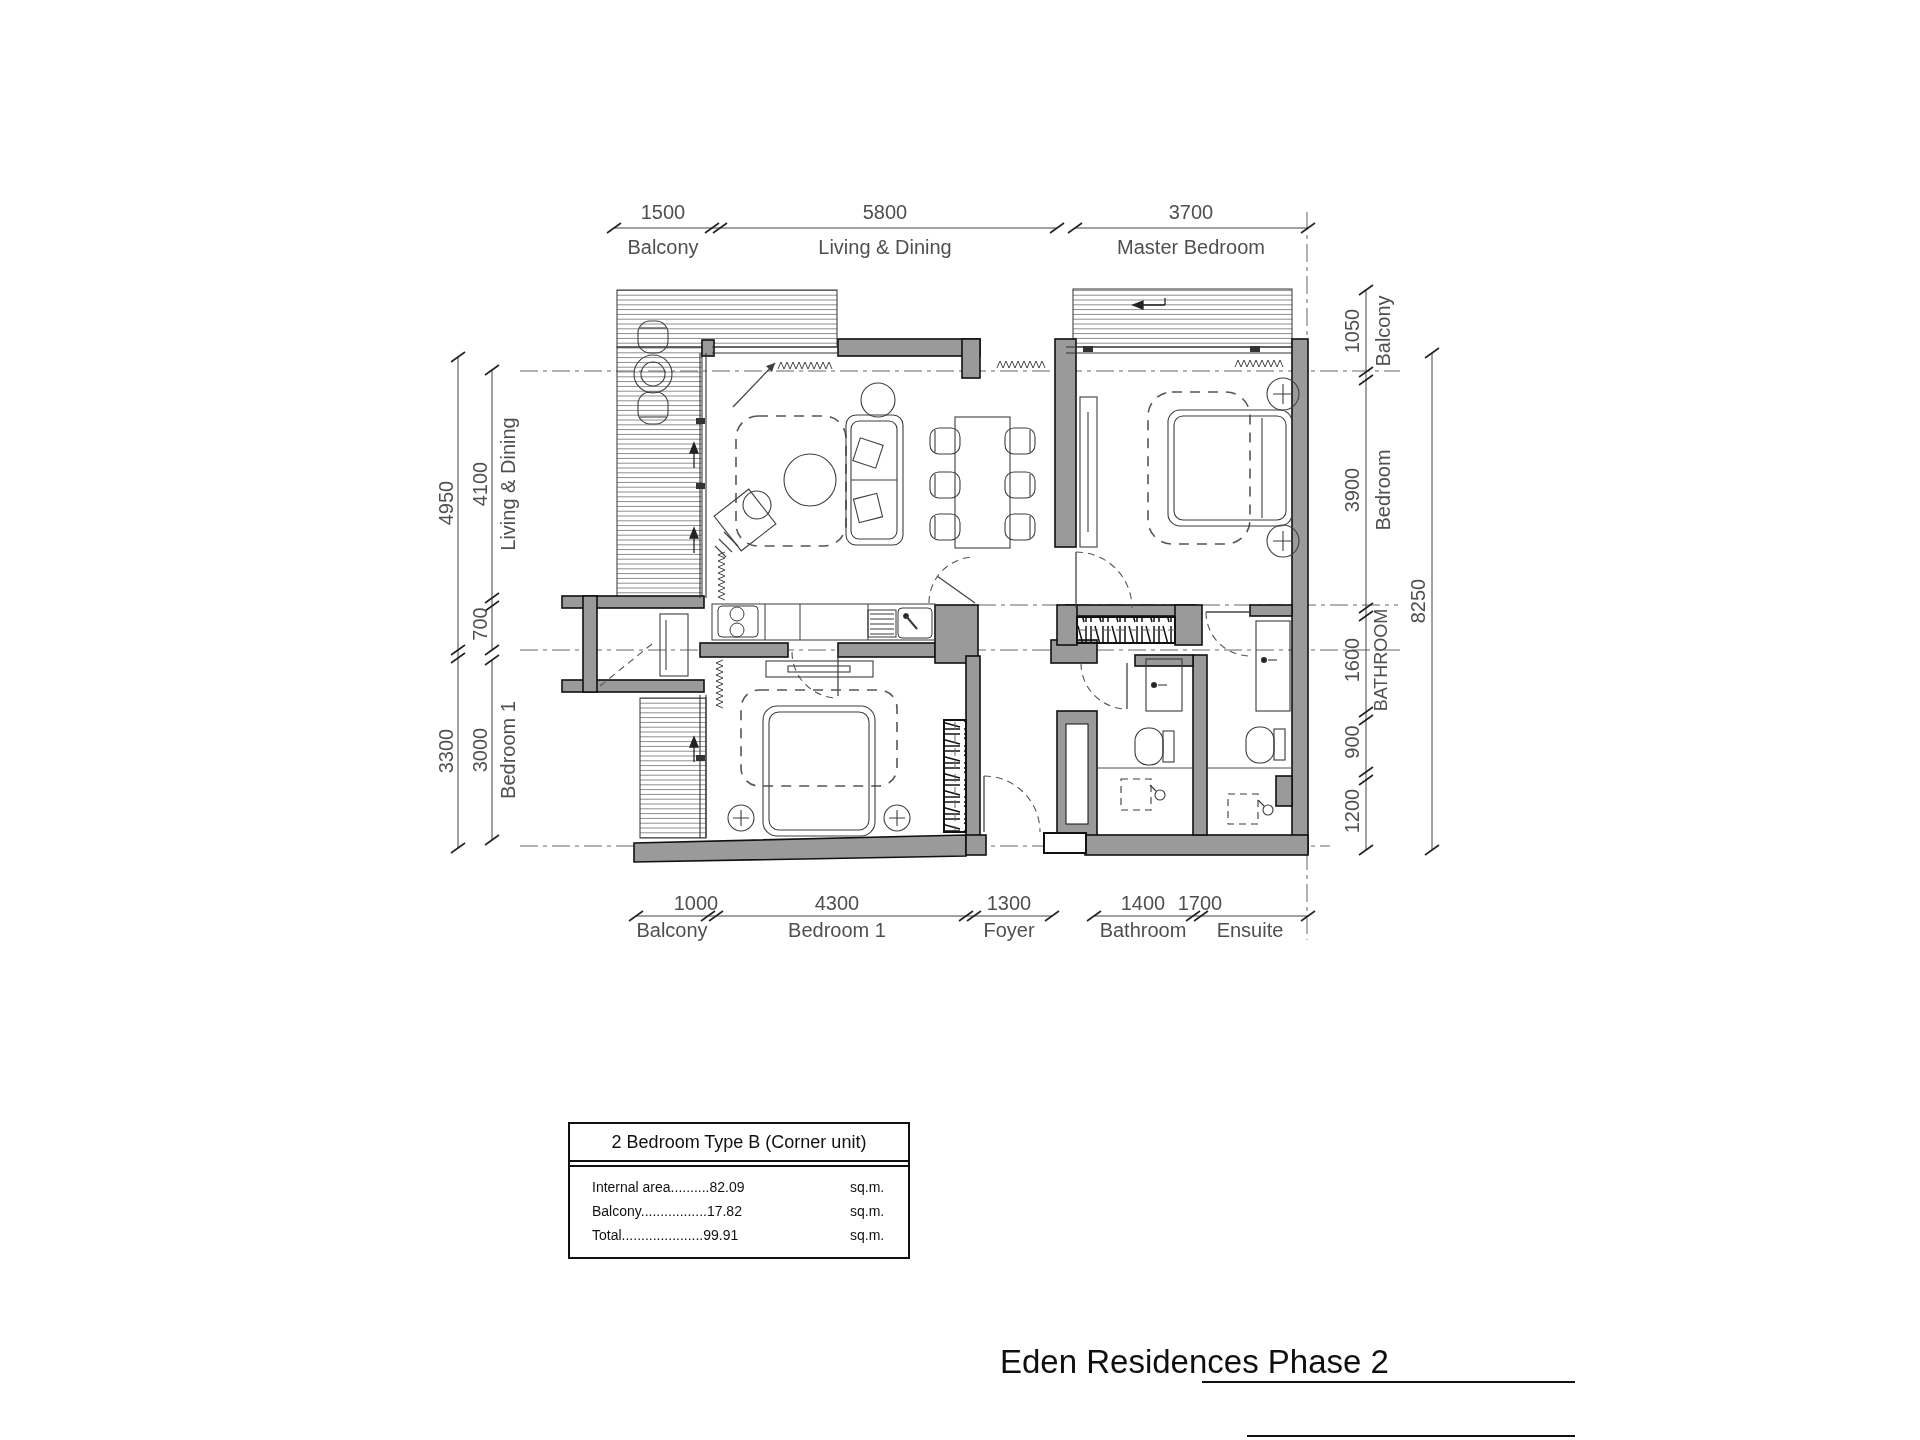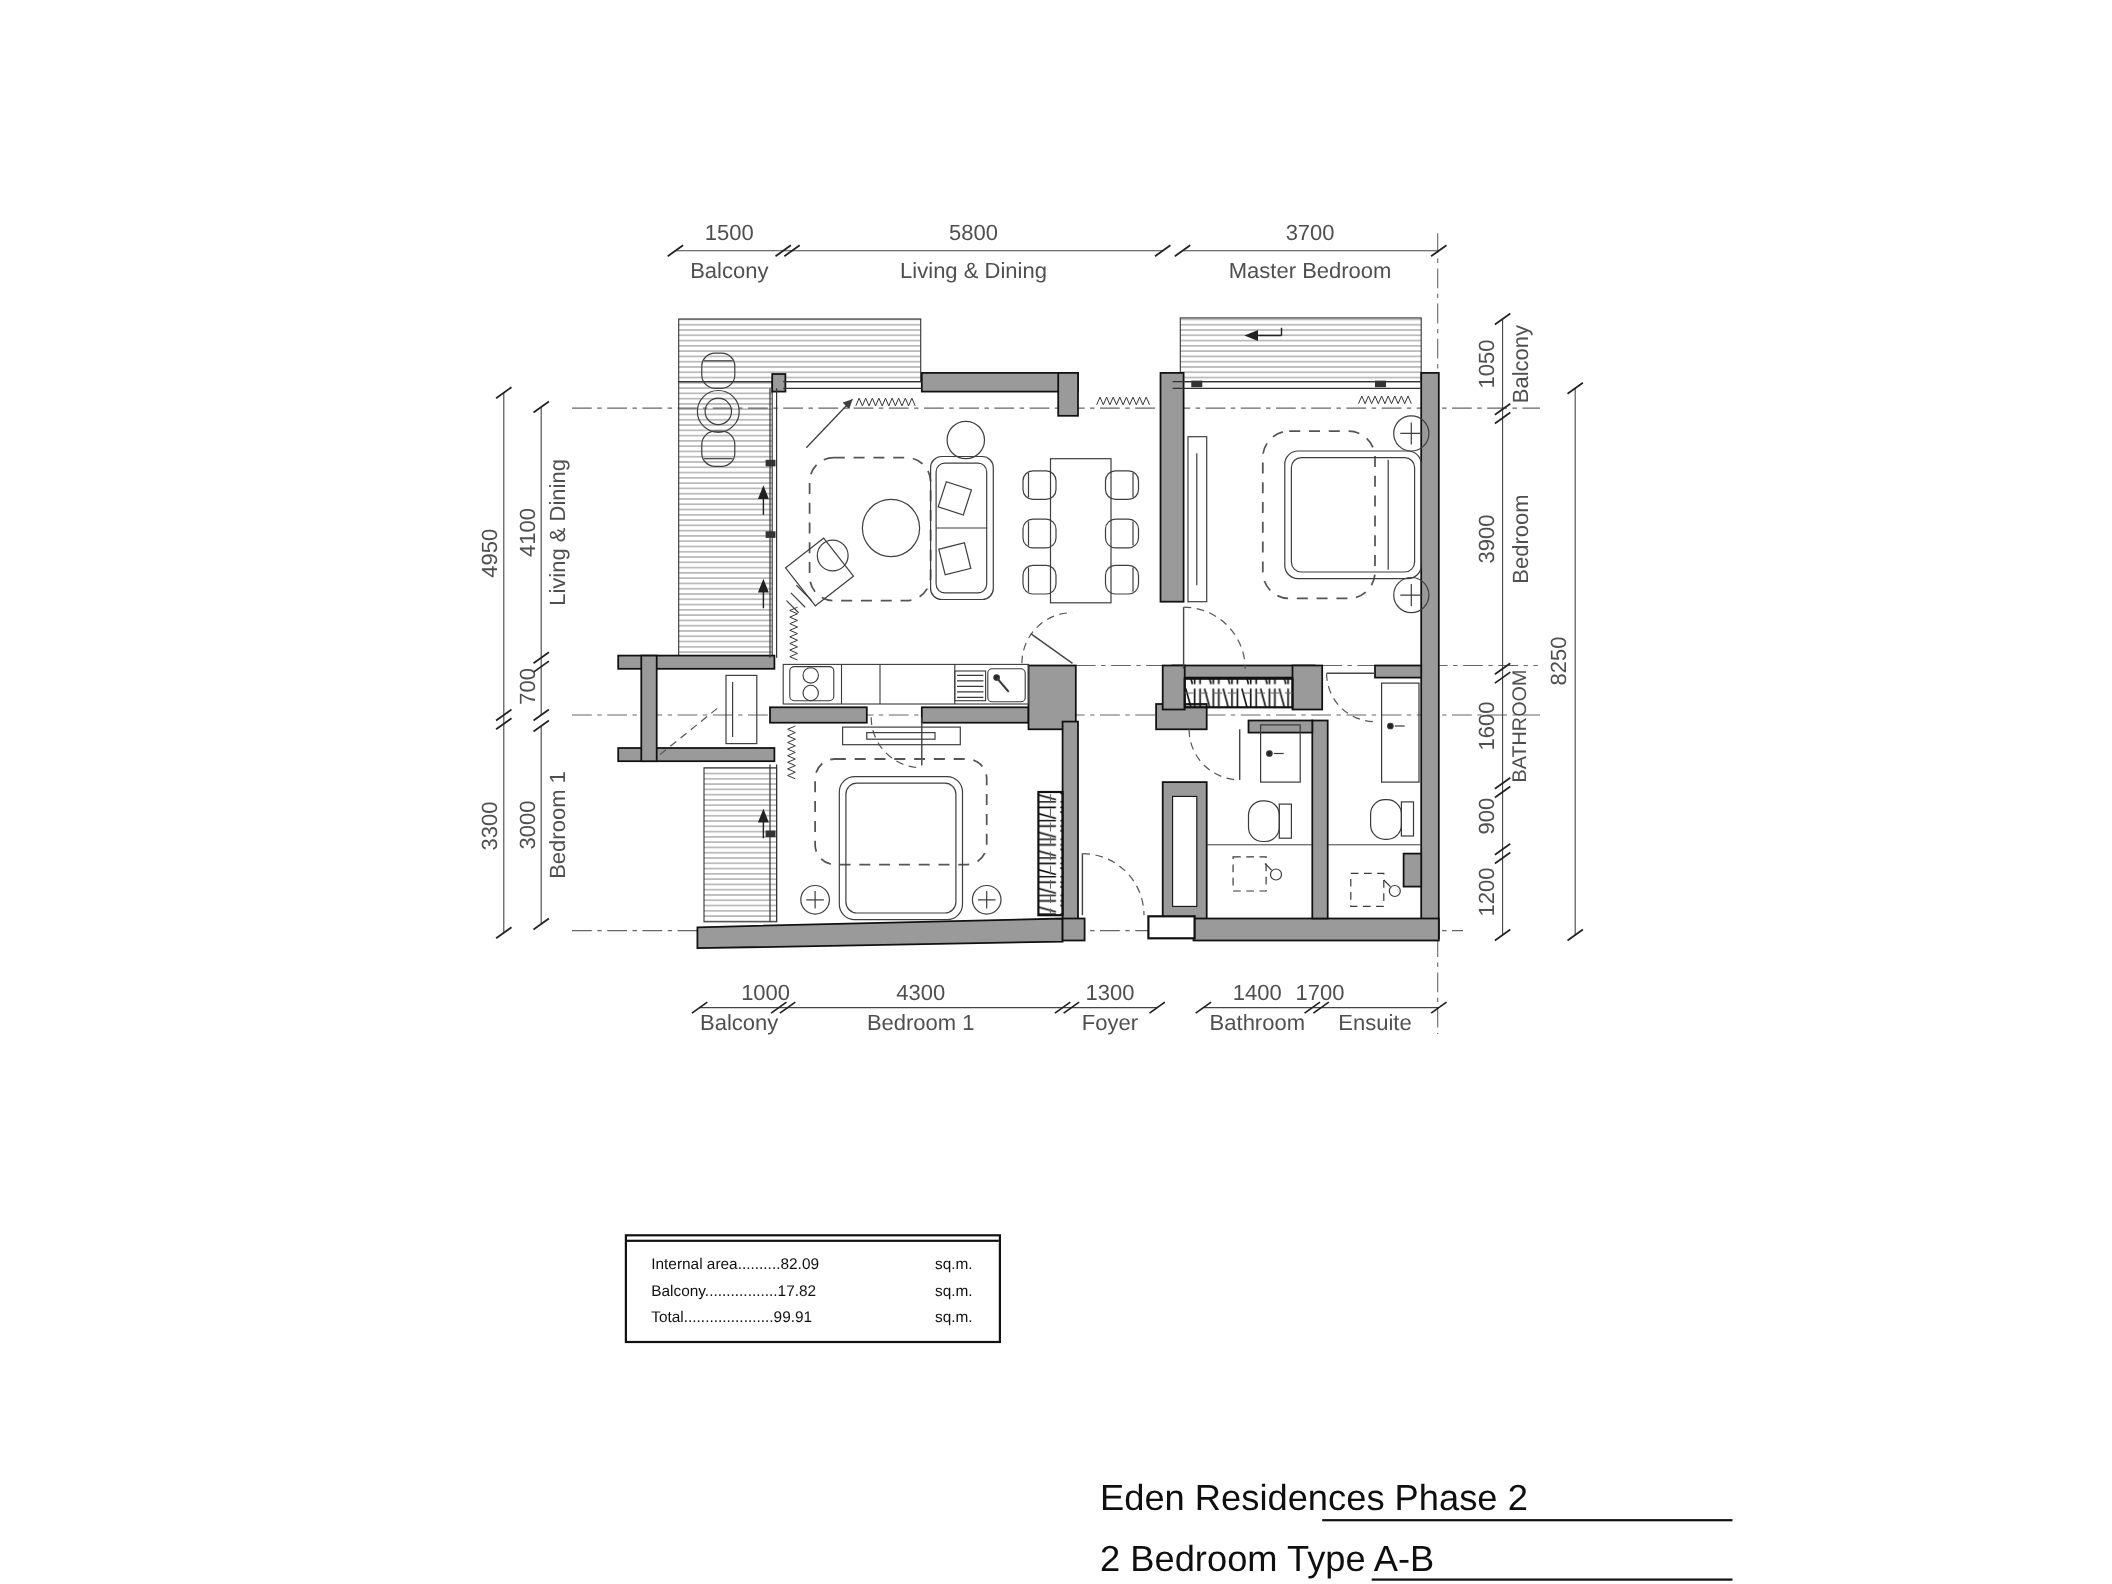--- a/index.html
+++ b/index.html
@@ -365,34 +365,34 @@
   <div class="lbl rot" style="left:1383px;top:331px">Balcony</div>
   <div class="lbl rot" style="left:1352px;top:490px">3900</div>
   <div class="lbl rot" style="left:1383px;top:490px">Bedroom</div>
   <div class="lbl rot" style="left:1352px;top:660px">1600</div>
   <div class="lbl rot small" style="left:1381px;top:660px">BATHROOM</div>
   <div class="lbl rot" style="left:1352px;top:742px">900</div>
   <div class="lbl rot" style="left:1352px;top:811px">1200</div>
   <div class="lbl rot" style="left:1418px;top:601px">8250</div>
 
   <div id="info-box">
+    <div class="ib-header">2 Bedroom Type B (Corner unit)</div>
     <div class="ib-body">
       <div class="ib-row">
         <span>Internal area</span><span>..........</span><span>82.09</span>
         <span class="ib-unit">sq.m.</span>
       </div>
       <div class="ib-row">
         <span>Balcony</span><span>.................</span><span>17.82</span>
         <span class="ib-unit">sq.m.</span>
       </div>
       <div class="ib-row">
         <span>Total</span><span>.....................</span><span>99.91</span>
         <span class="ib-unit">sq.m.</span>
       </div>
     </div>
   </div>
 
   <div class="title-line" style="top:1343px">Eden Residences Phase 2</div>
   <div class="rule" style="left:1202px;width:373px;top:1381px"></div>
-  <div class="title-line" style="top:1398px">2 Bedroom Type A-B</div>
   <div class="rule" style="left:1247px;width:328px;top:1435px"></div>
 
 </div>
 
 </body></html>

